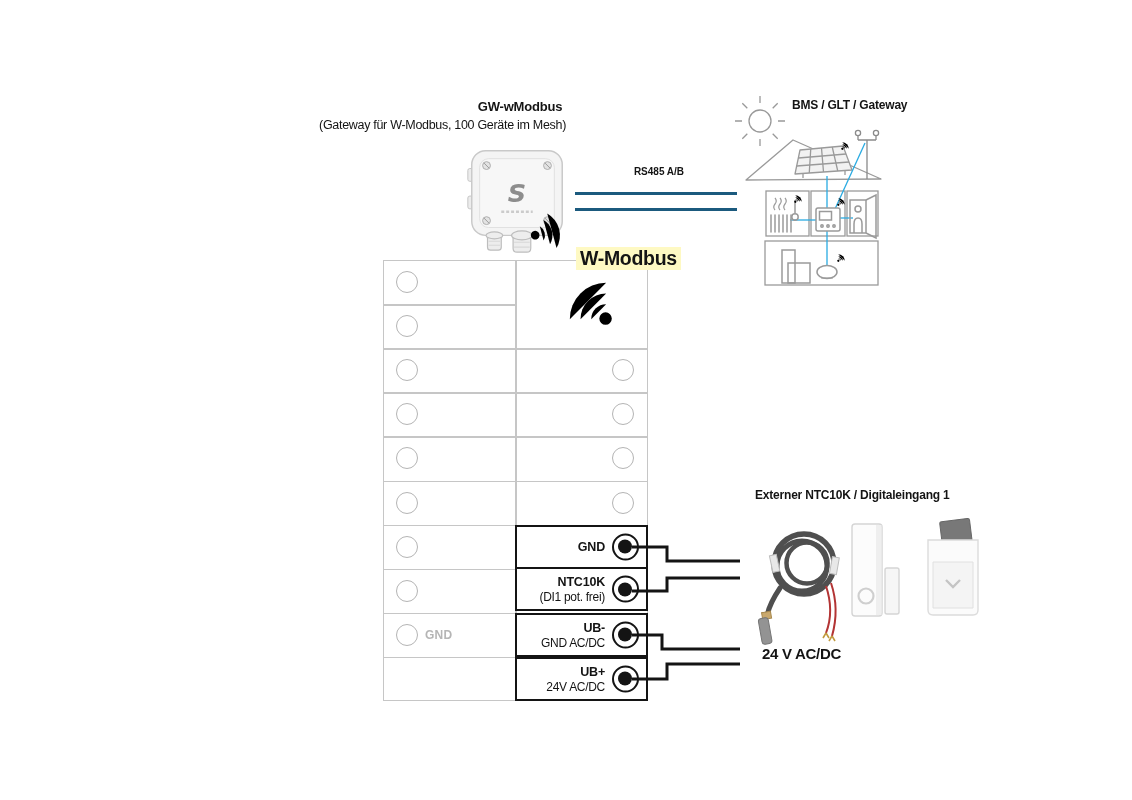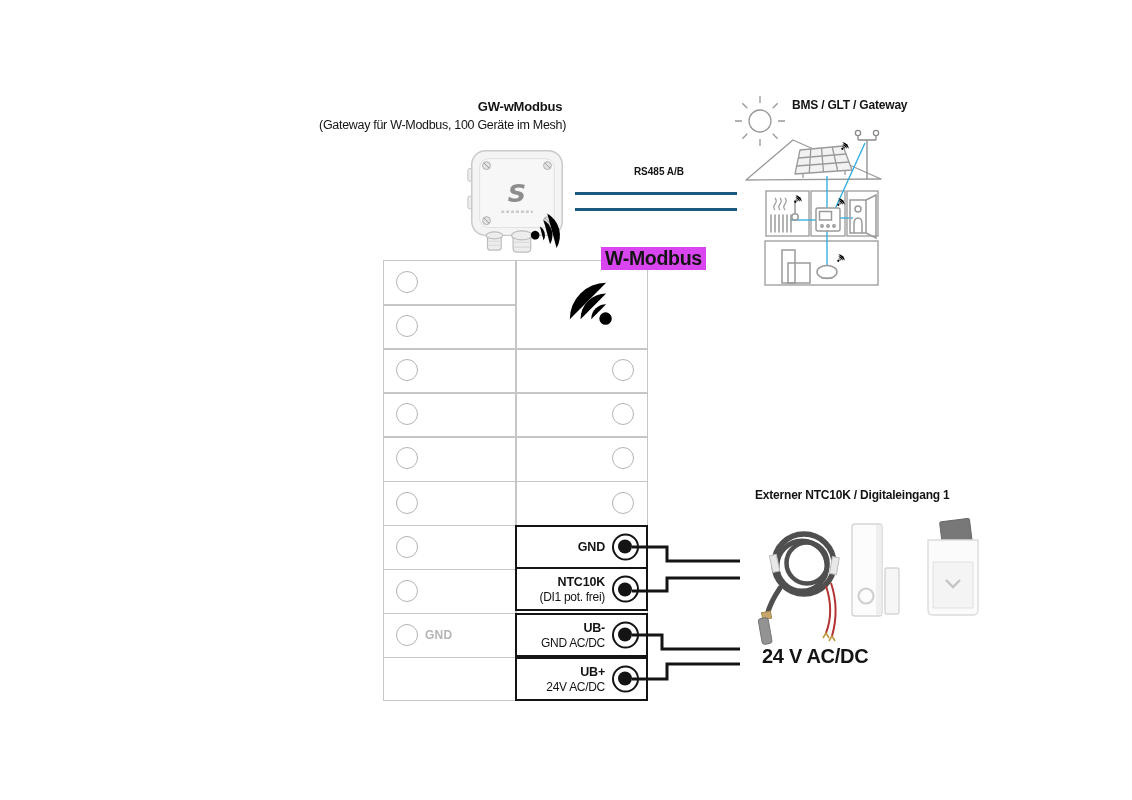--- a/index.html
+++ b/index.html
@@ -5,23 +5,23 @@
   html,body{margin:0;padding:0;background:#fff;}
   #stage{position:relative;width:1060px;height:800px;background:#fff;overflow:hidden;
          font-family:"Liberation Sans",sans-serif;color:#141414;margin-top:28px;}
   .abs{position:absolute;}
   .nowrap{white-space:nowrap;}
   
   .device-title{left:440px;top:71px;width:160px;text-align:center;font-size:13px;font-weight:bold;letter-spacing:-0.2px;}
   .device-subtitle{left:300px;top:90px;width:266px;text-align:right;font-size:12.5px;letter-spacing:-0.3px;}
   .bus-label{left:589px;top:138px;width:140px;text-align:center;font-size:10px;font-weight:bold;}
   .bms-label{left:792px;top:70px;font-size:12px;font-weight:bold;letter-spacing:-0.2px;}
-  .wmodbus-label{left:601px;top:219px;font-size:19.5px;font-weight:bold;letter-spacing:-0.3px;background:#d946ef;padding:0 4px;z-index:6;}
+  .wmodbus-label{left:576px;top:219px;font-size:19.5px;font-weight:bold;letter-spacing:-0.3px;background:#fef9c3;padding:0 4px;z-index:6;}
   .ext-title{left:755px;top:460px;font-size:12px;font-weight:bold;letter-spacing:-0.2px;}
-  .power-label{left:762px;top:617px;font-size:20px;font-weight:bold;letter-spacing:-0.3px;}
+  .power-label{left:762px;top:617px;font-size:15px;font-weight:bold;letter-spacing:-0.3px;}
   
   .busline{height:3px;width:162px;left:575px;background:var(--bus-line,#1b5a7e);}
   
   .tbl{left:383px;top:232px;width:265px;height:441px;z-index:1;}
   .tbl-border{position:absolute;inset:0;border:1.5px solid var(--grid-gray,#c6c6c6);box-sizing:border-box;}
   .vline{position:absolute;left:132px;top:0;width:1.5px;height:441px;background:var(--grid-gray,#c6c6c6);}
   .hline{position:absolute;height:1.5px;background:var(--grid-gray,#c6c6c6);}
   .hline.full{left:0;width:265px;}
   .hline.half{left:0;width:132px;}
   .lrow{position:absolute;left:0;width:132px;height:44.1px;display:flex;align-items:center;}

